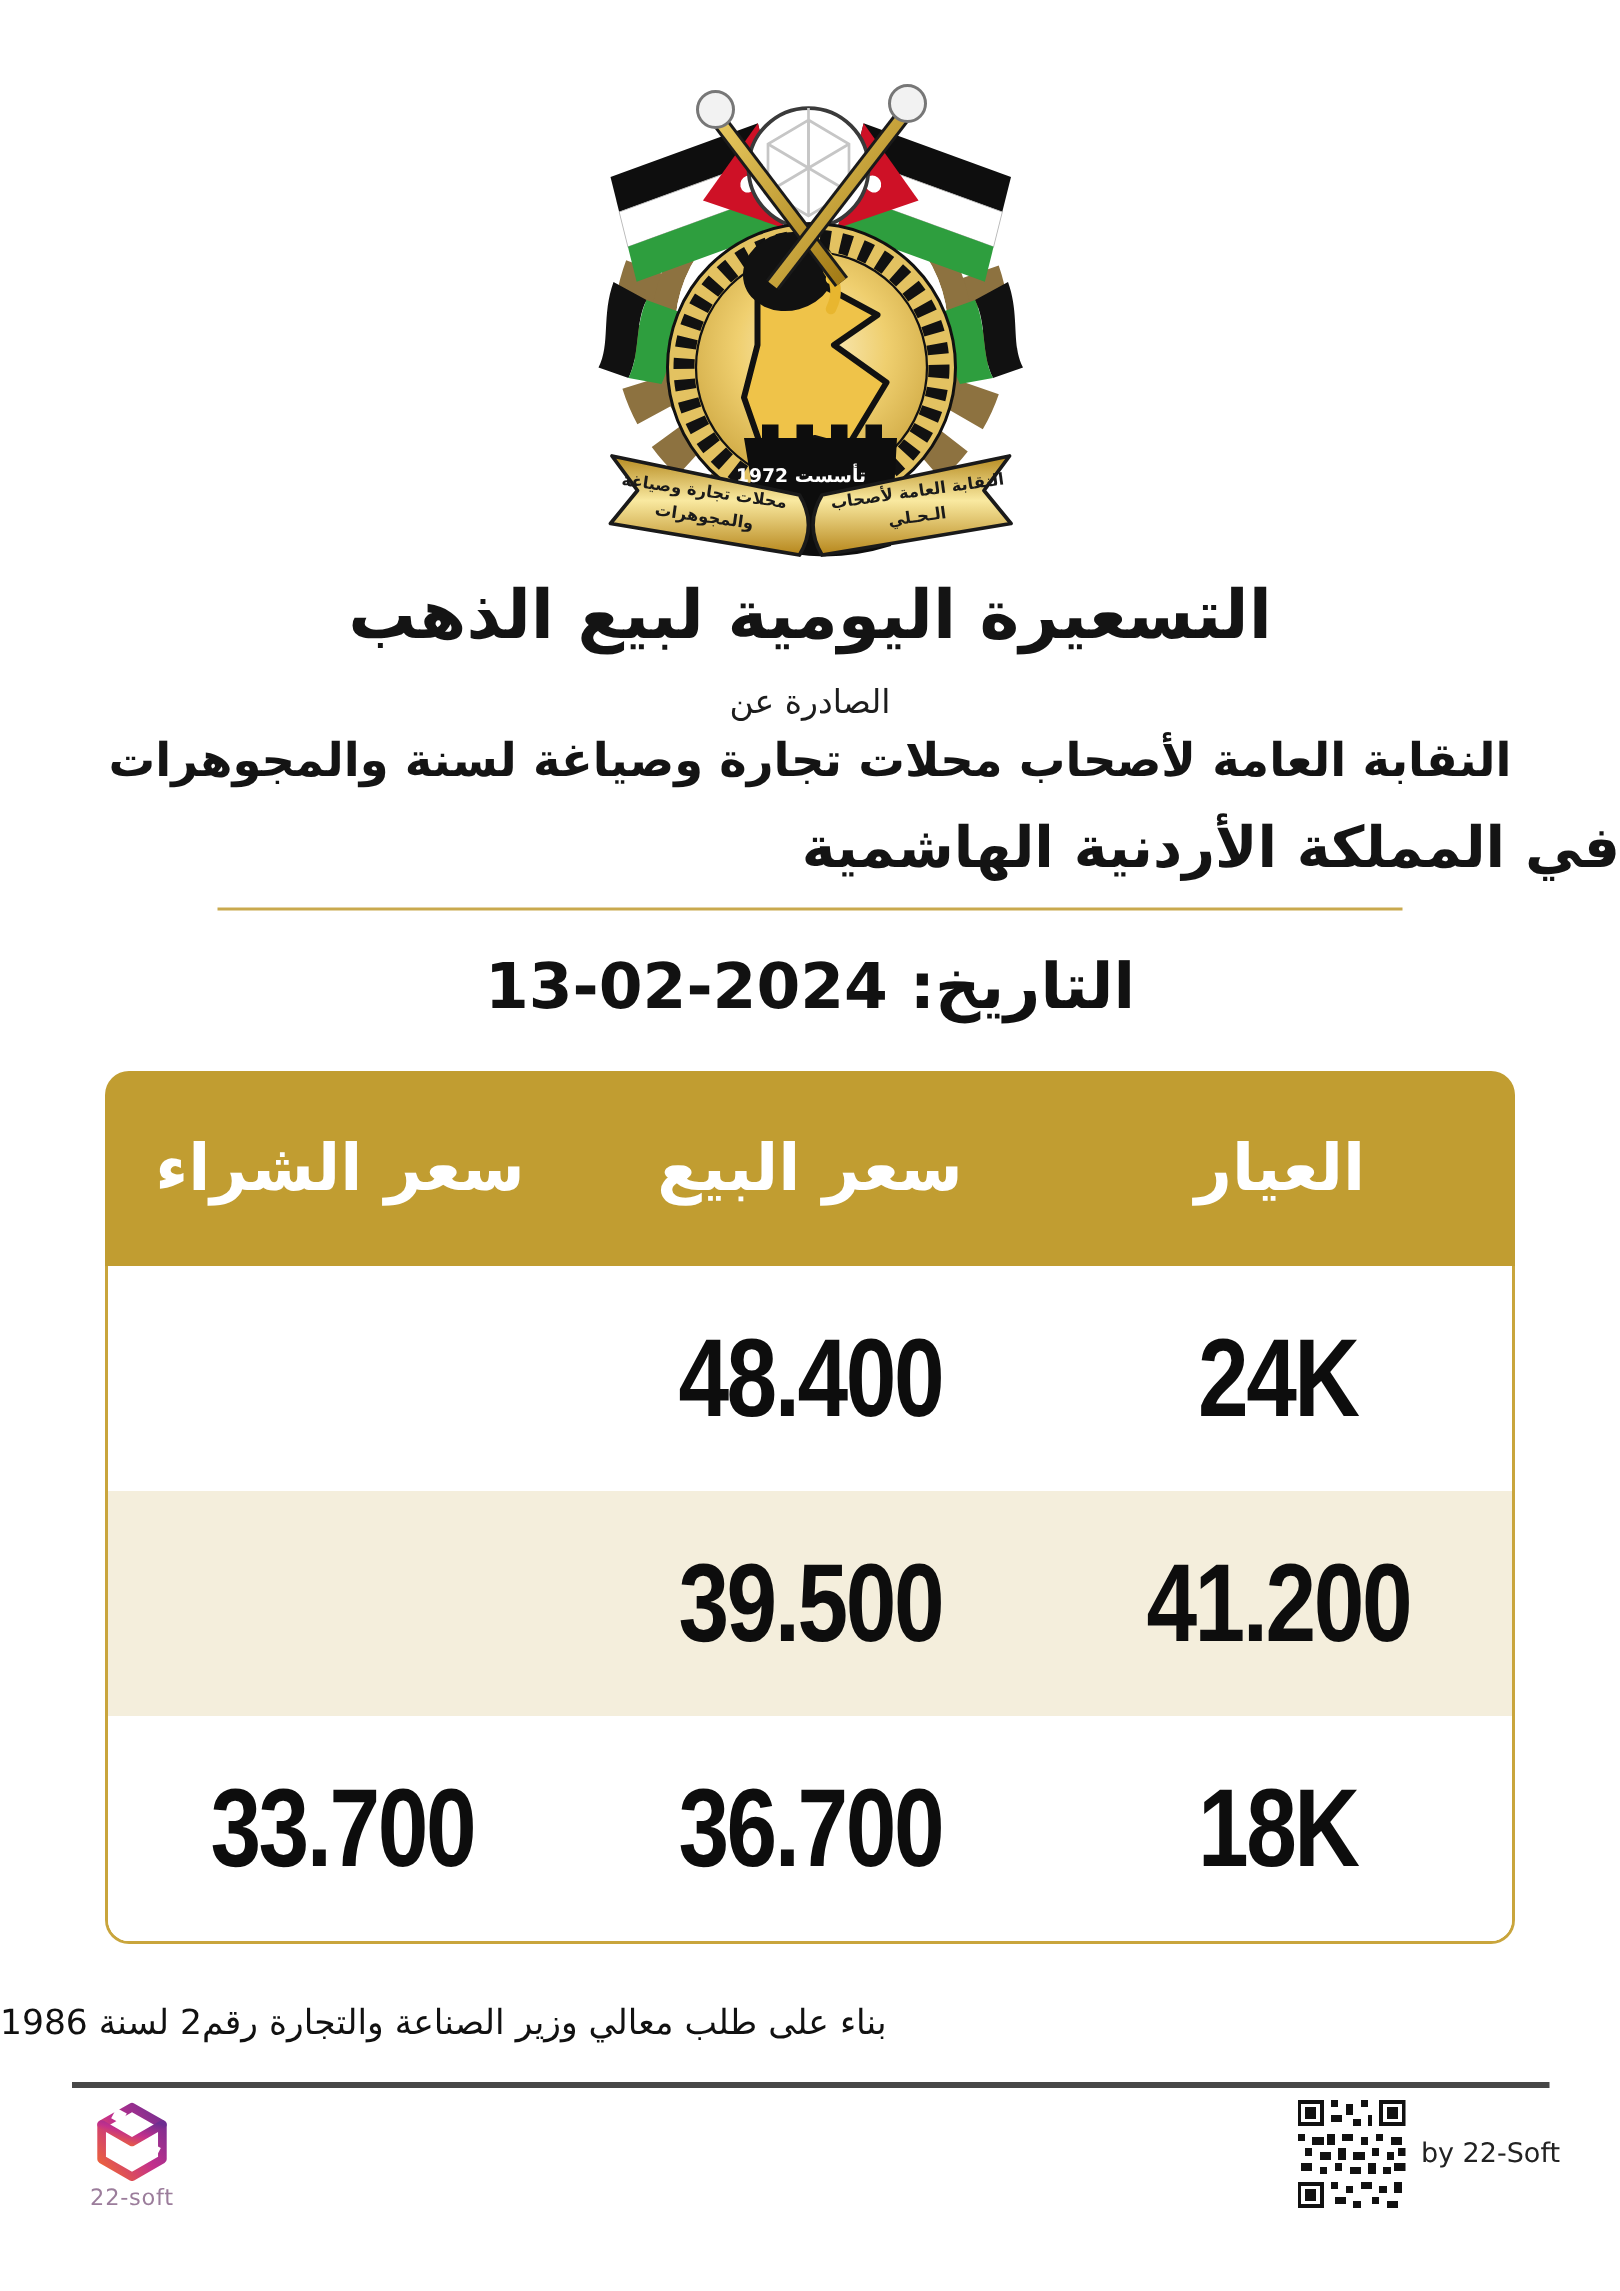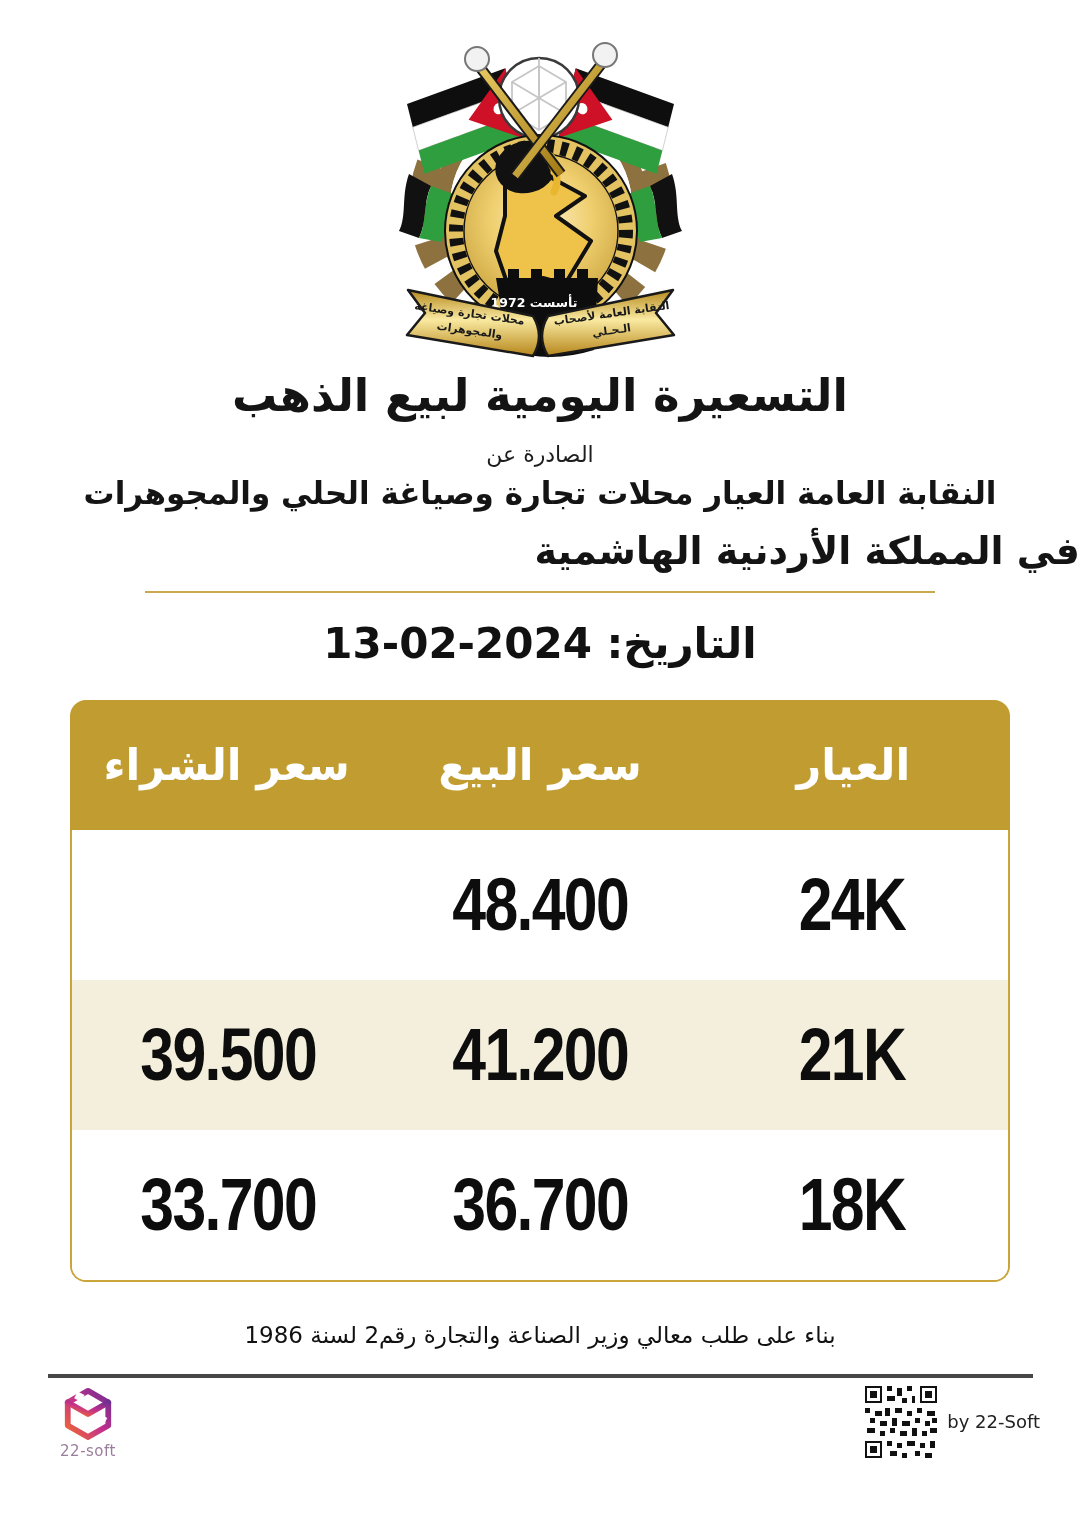--- a/index.html
+++ b/index.html
@@ -1,40 +1,40 @@
 <!DOCTYPE html>
 <html lang="ar"><head>
 <meta charset="utf-8">
 <style>
   html,body{margin:0;padding:0;background:#ffffff;}
   body{width:1080px;height:1527px;font-family:"DejaVu Sans","Liberation Sans",sans-serif;color:#161616;}
   .page{position:relative;width:1080px;height:1527px;overflow:hidden;background:#fff;}
 
-  .logo-wrap{display:flex;justify-content:center;padding-top:26px;}
+  .logo-wrap{display:flex;justify-content:center;padding-top:40px;}
 
   .title{text-align:center;font-size:45px;font-weight:700;color:#141414;margin-top:6px;line-height:1.15;}
   .issued{text-align:center;font-size:22px;font-weight:500;color:#1d1d1d;margin-top:20px;}
   .syndicate{text-align:center;font-size:31px;font-weight:700;color:#141414;margin-top:8px;}
   .kingdom{text-align:right;font-size:38px;font-weight:700;color:#141414;margin-top:18px;}
   .gold-divider{width:790px;height:2px;background:#C9A94E;margin:18px auto 0;}
   .date-line{text-align:center;font-size:42px;font-weight:600;color:#111;margin-top:26px;direction:rtl;}
   .date-line .dval{font-weight:700;margin-top:36px;}
 
   .price-table{width:940px;margin:32px auto 0;direction:rtl;}
   .thead{background:#C19D31;border-radius:16px 16px 0 0;height:130px;
          display:grid;grid-template-columns:1fr 1fr 1fr;align-items:center;
          color:#fff;font-size:43px;font-weight:700;text-align:center;}
   .tbody{border:2px solid #C9A53C;border-top:none;border-radius:0 0 16px 16px;overflow:hidden;background:#fff;}
   .trow{height:150px;display:grid;grid-template-columns:1fr 1fr 1fr;align-items:center;text-align:center;background:#fff;}
   .trow.alt{background:#F4EEDC;}
   .tcell span{display:inline-block;font-family:"Liberation Sans","DejaVu Sans",sans-serif;
               font-size:74px;font-weight:800;letter-spacing:-2px;color:#0d0d0d;
               transform:scaleX(0.82);transform-origin:center;}
 
-  .note{text-align:center;font-size:23px;font-weight:500;color:#111;margin-top:40px;direction:rtl;}
+  .note{text-align:left;font-size:23px;font-weight:500;color:#111;margin-top:40px;direction:rtl;}
   .dark-divider{width:985px;height:4px;background:#474747;margin:26px auto 0;}
 
   .bottom-bar{position:relative;height:110px;}
   .brand{position:absolute;left:56px;top:8px;width:64px;text-align:center;}
   .brand-caption{font-size:15px;color:#9b7d9b;letter-spacing:0.5px;margin-top:-2px;}
   .qr-block{position:absolute;right:40px;top:8px;display:flex;align-items:center;gap:10px;}
   .qr-caption{font-size:18px;color:#222;}
   svg text{font-family:"DejaVu Sans","Liberation Sans",sans-serif;}
 </style>
 </head>
@@ -141,42 +141,41 @@
       <g>
         <path d="M140,290 L15,264 L32,287 L14,309 L140,330 Q152,310 140,290 Z" fill="url(#ribbonGrad)" stroke="#1a1a1a" stroke-width="2.5" stroke-linejoin="round"></path>
         <text transform="translate(76,291) rotate(8)" font-size="11" font-weight="bold" fill="#1a1a1a" text-anchor="middle">محلات تجارة وصياغة</text>
         <text transform="translate(76,308) rotate(8)" font-size="11" font-weight="bold" fill="#1a1a1a" text-anchor="middle">والمجوهرات</text>
       </g>
     </svg>
   </div>
 
   <div class="title" dir="rtl">التسعيرة اليومية لبيع الذهب</div>
   <div class="issued" dir="rtl">الصادرة عن</div>
-  <div class="syndicate" dir="rtl">النقابة العامة العيار محلات تجارة وصياغة الحلي  والمجوهرات</div>
+  <div class="syndicate" dir="rtl">النقابة العامة لأصحاب محلات تجارة وصياغة لسنة  والمجوهرات</div>
   <div class="kingdom" dir="rtl">في المملكة الأردنية الهاشمية</div>
   <div class="gold-divider"></div>
 
   <div class="date-line">
     <span>التاريخ:</span>
     <span class="dval" dir="ltr">13-02-2024</span>
   </div>
 
   <div class="price-table">
     <div class="thead">
       <div>العيار</div>
       <div>سعر البيع</div>
       <div>سعر الشراء</div>
     </div>
     <div class="tbody">
         <div class="trow">
           <div class="tcell"><span>24K</span></div>
           <div class="tcell"><span>48.400</span></div>
         </div>
         <div class="trow alt">
-          <div class="tcell"><span>21K</span></div>
           <div class="tcell"><span>41.200</span></div>
           <div class="tcell"><span>39.500</span></div>
         </div>
         <div class="trow">
           <div class="tcell"><span>18K</span></div>
           <div class="tcell"><span>36.700</span></div>
           <div class="tcell"><span>33.700</span></div>
         </div>
       </div>
   </div>

